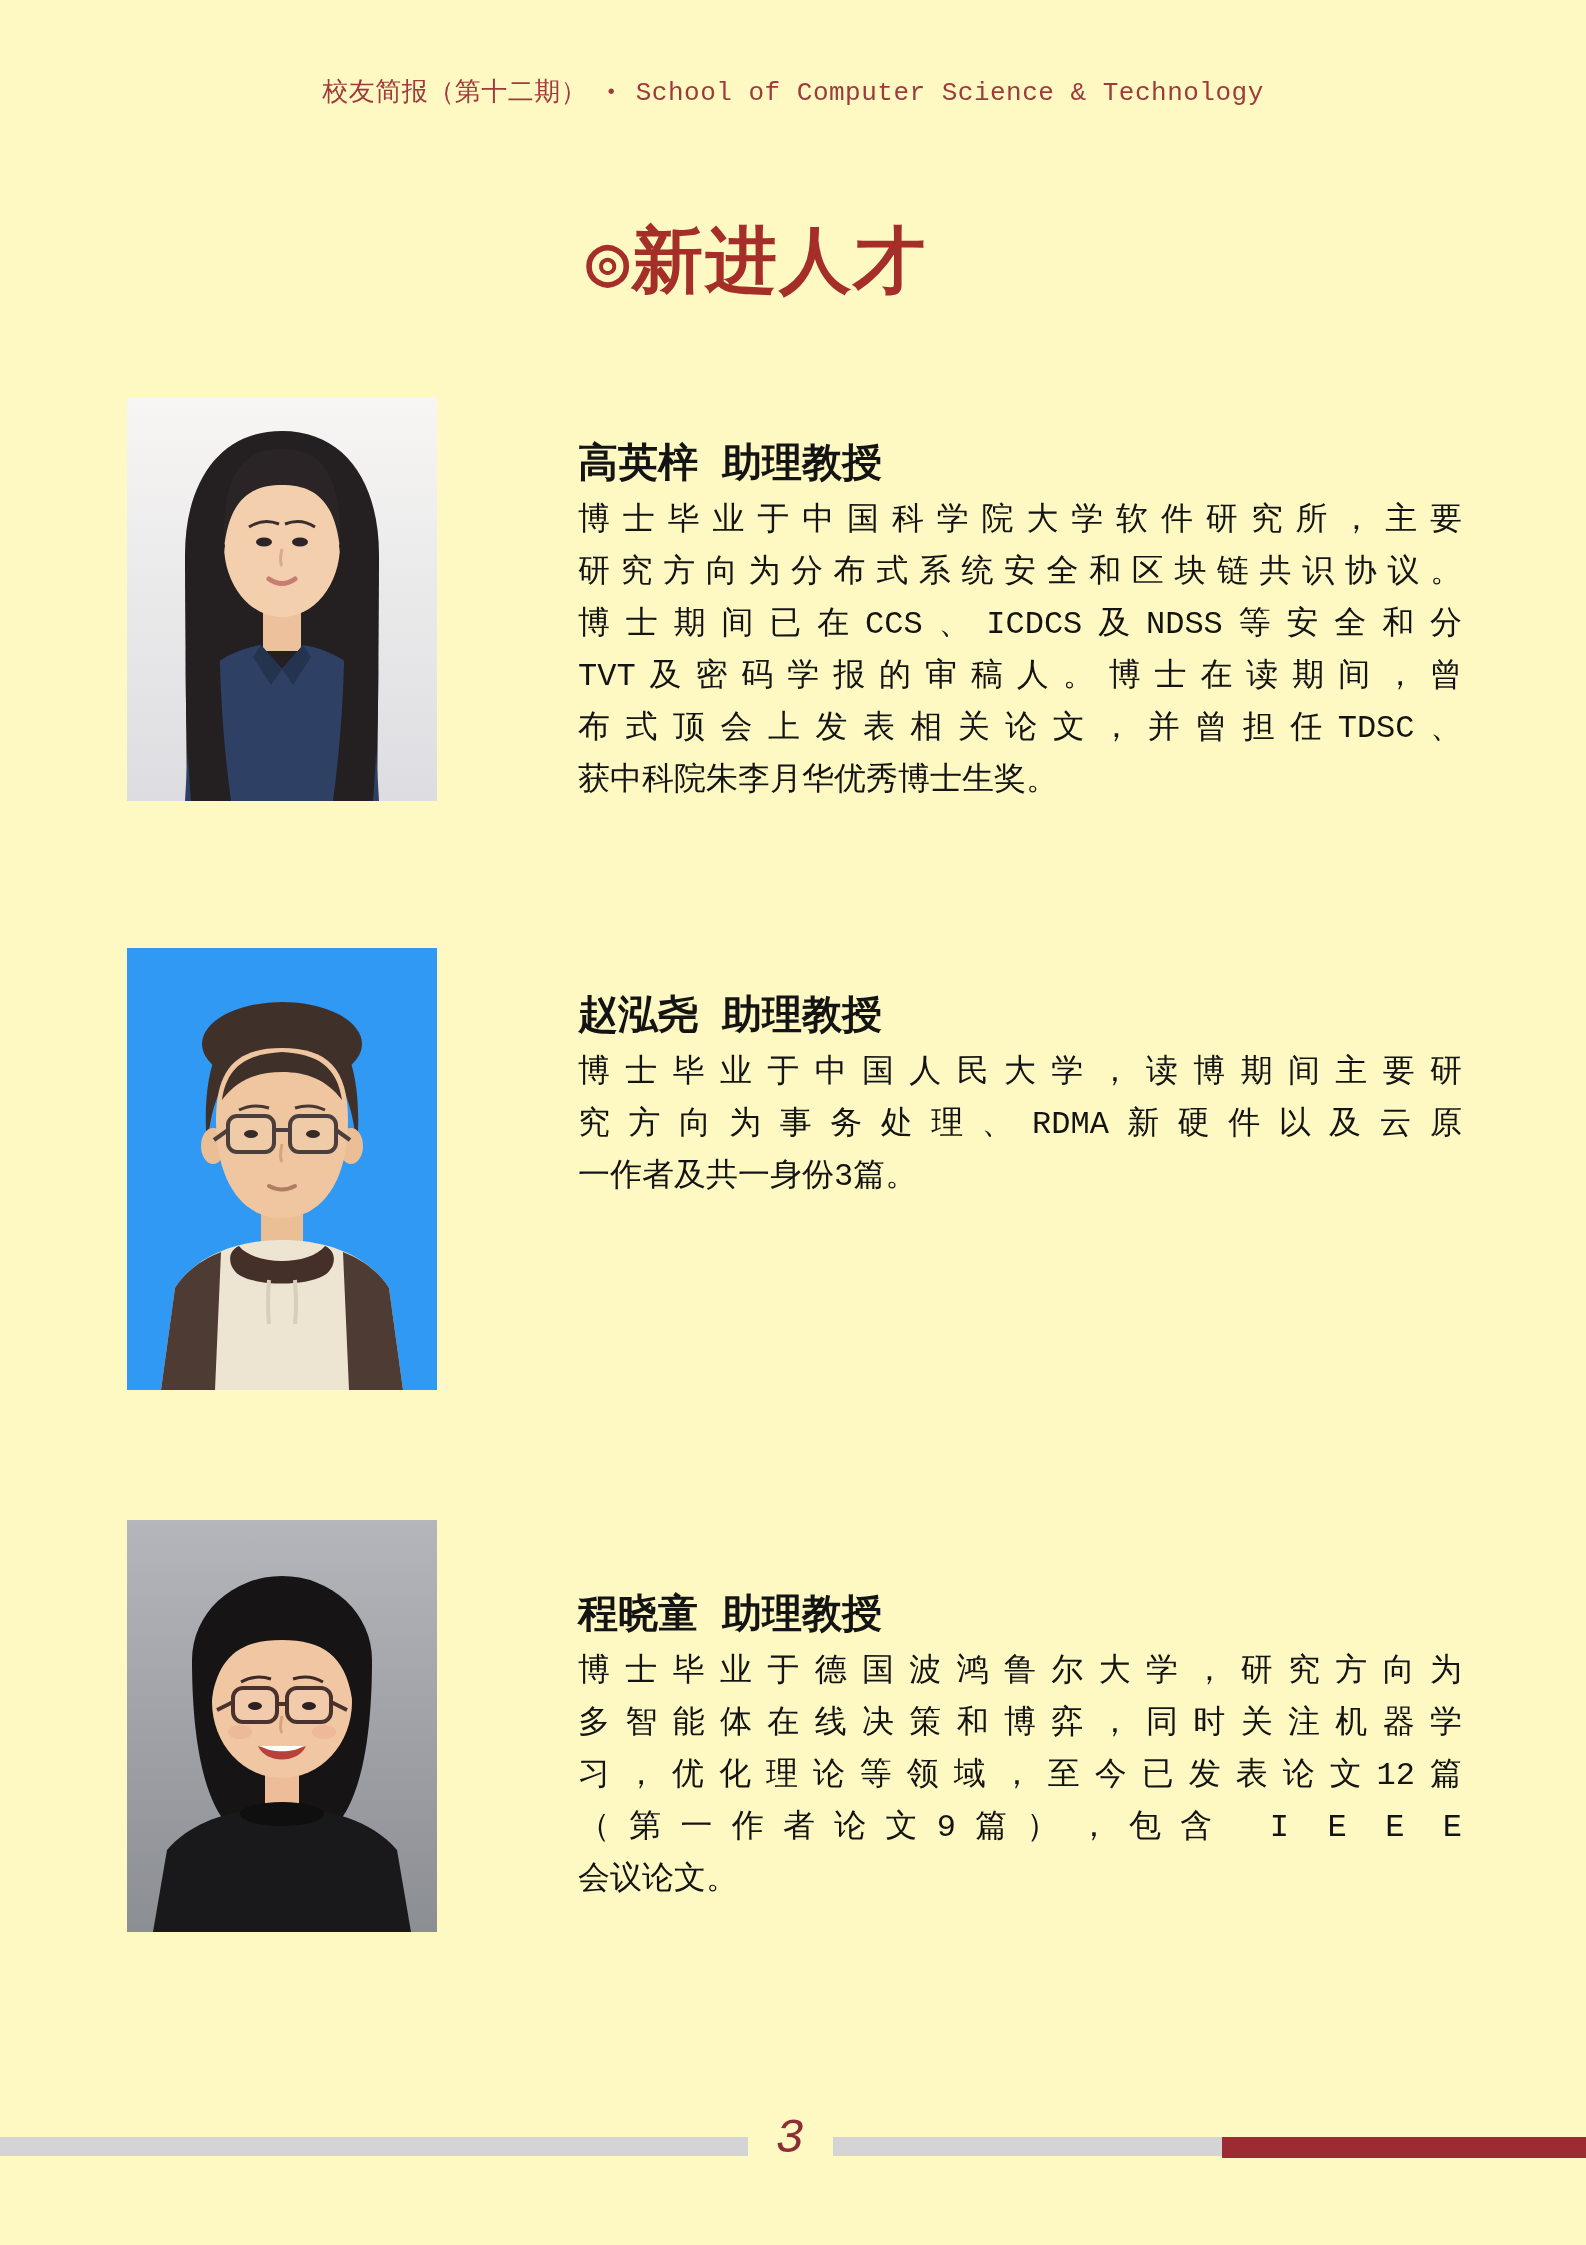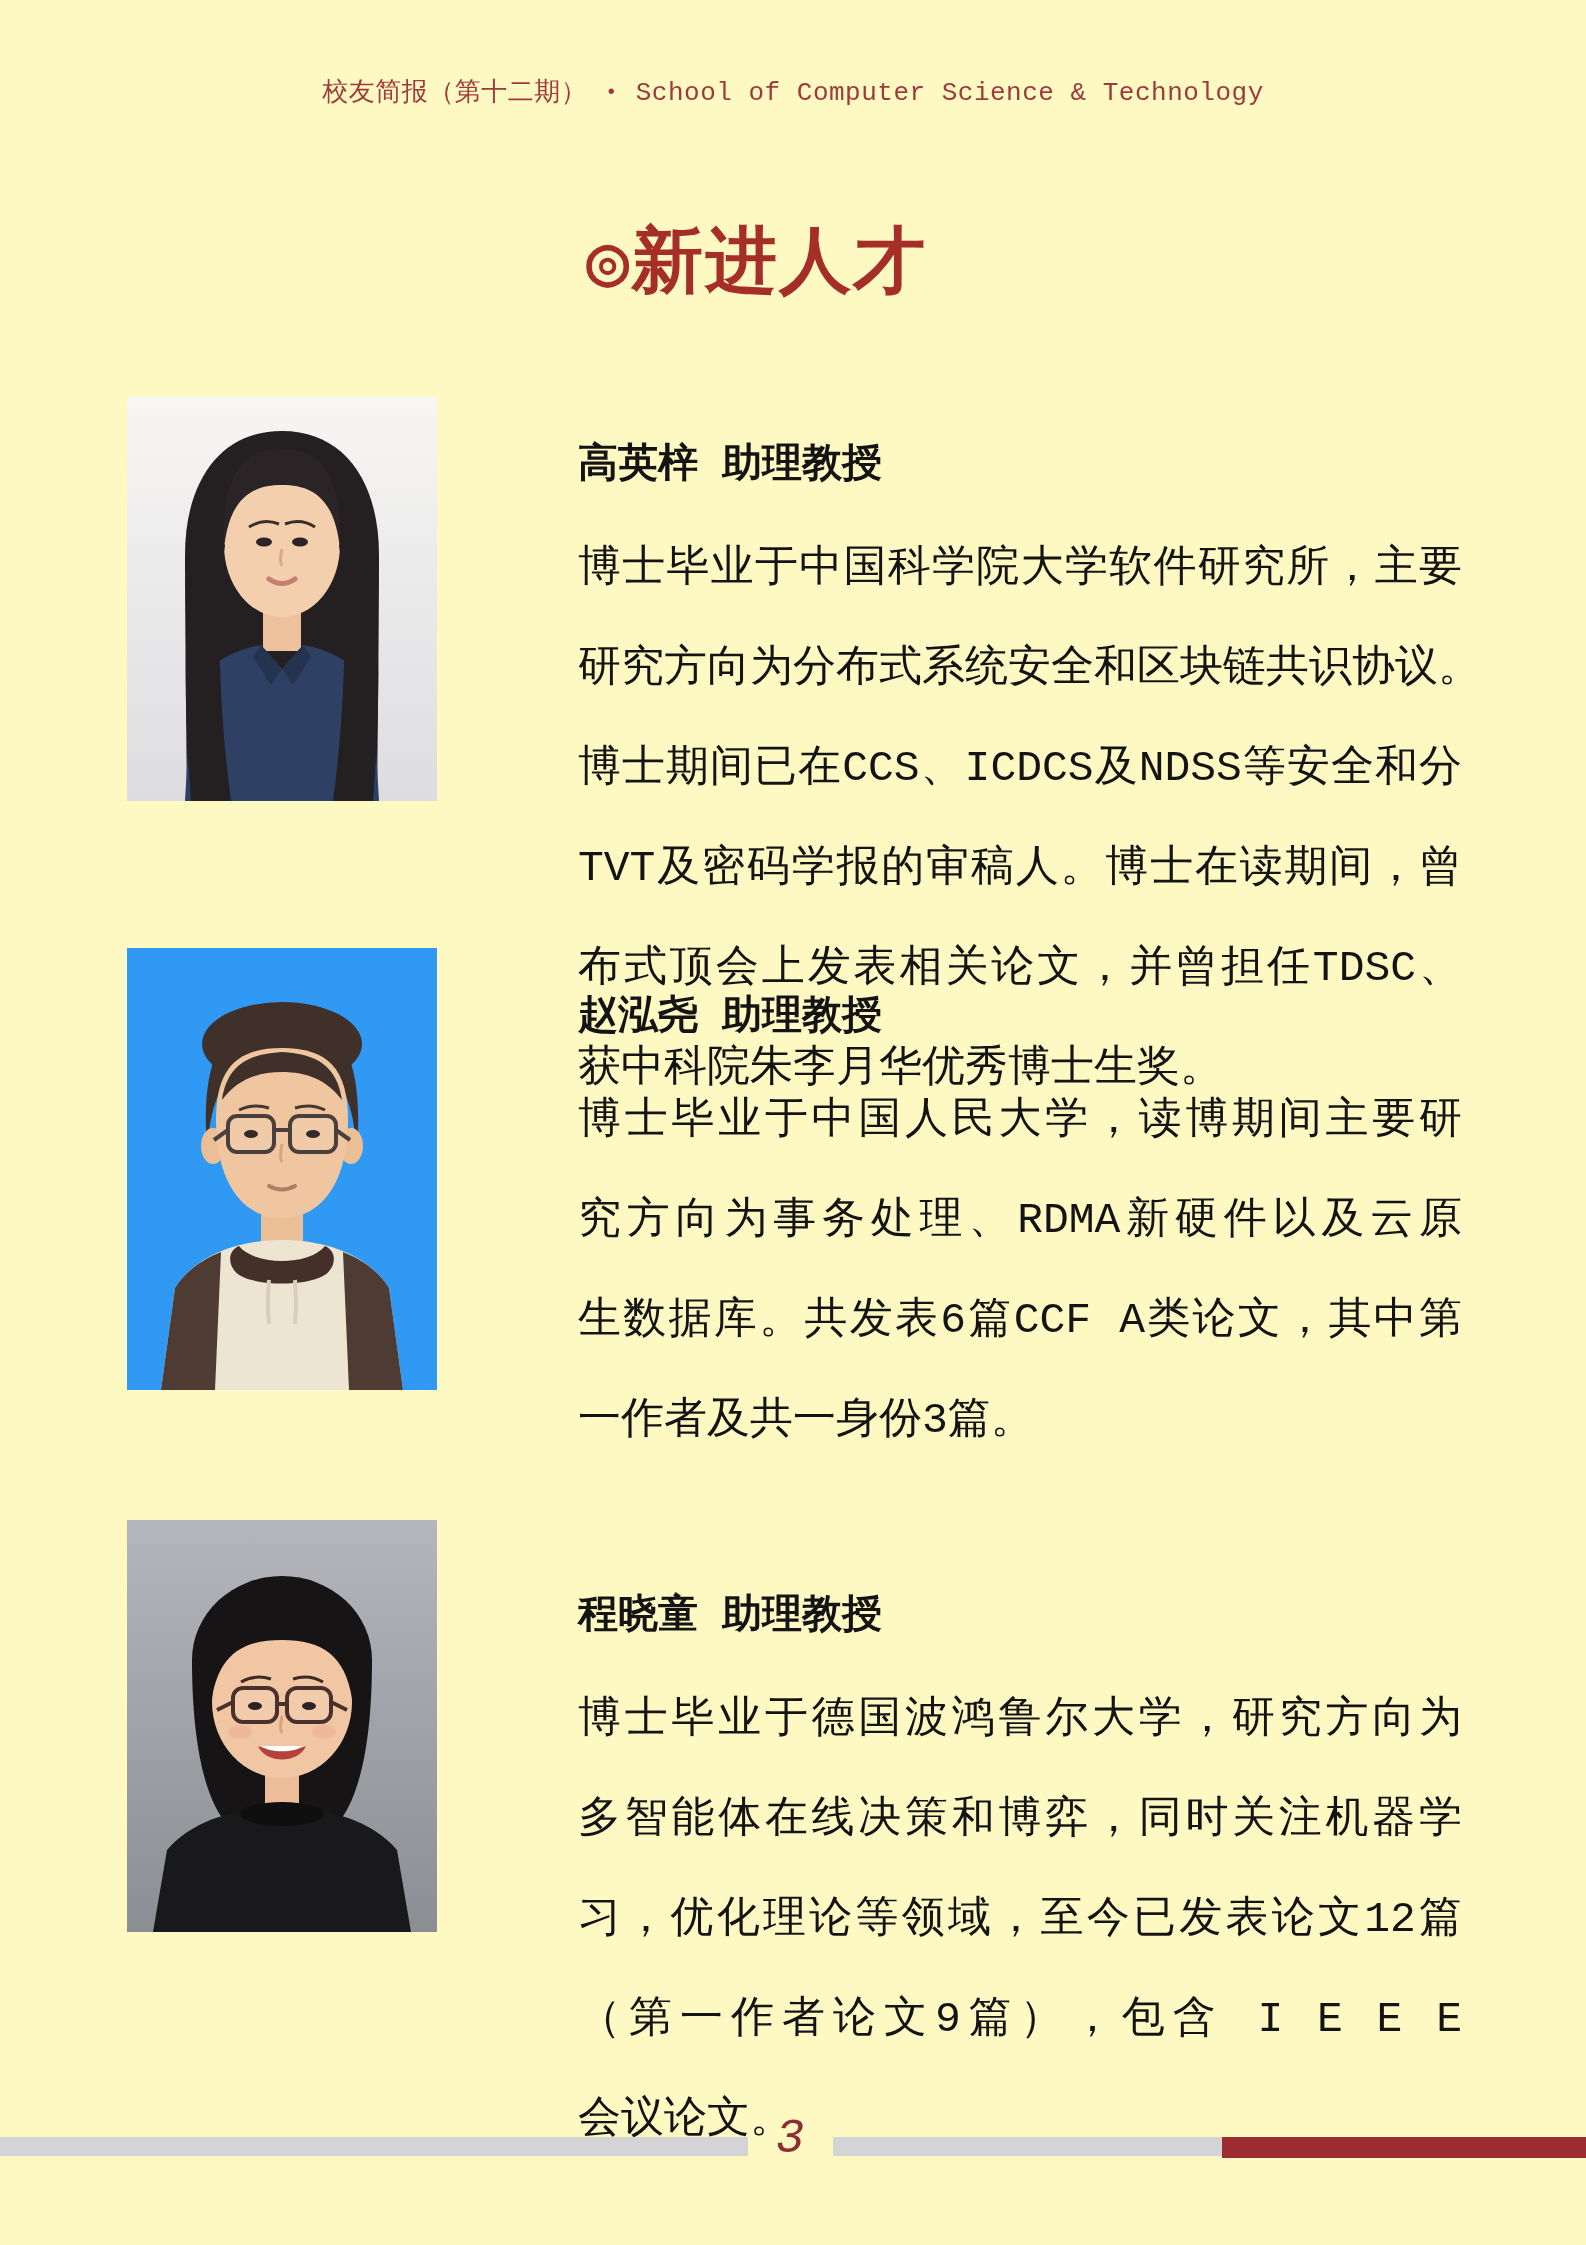--- a/index.html
+++ b/index.html
@@ -17,22 +17,22 @@
   .photo svg{display:block;width:100%;height:100%;}
   .photo-1{top:397px;width:310px;height:404px;}
   .photo-2{top:948px;width:310px;height:442px;}
   .photo-3{top:1520px;width:310px;height:412px;}
 
   .profile-text{position:absolute;left:578px;width:884px;color:#141414;}
   .text-1{top:441px;} .text-2{top:993px;} .text-3{top:1592px;}
 
   .name-line{height:54px;font-weight:bold;font-size:40px;line-height:50px;
              display:flex;gap:24px;align-items:flex-start;}
-  .bio-line{height:52px;line-height:52px;font-size:43px;
-            text-align:justify;text-align-last:justify;white-space:nowrap;margin-top:48px;}
+  .bio-line{height:52px;line-height:52px;font-size:32px;
+            text-align:justify;text-align-last:justify;white-space:nowrap;}
   .bio-line.last{text-align-last:left;}
 
   .footer-bar{position:absolute;top:2137px;height:19px;}
   .bar-gray-left{left:0;width:748px;background:#d4d4d6;}
   .bar-gray-right{left:833px;width:389px;background:#d4d4d6;}
   .bar-red{left:1222px;width:364px;height:21px;background:#9c2b32;}
   .page-number{position:absolute;top:2112px;left:754px;width:72px;text-align:center;
                font-size:48px;font-style:italic;color:#8c2f35;}
 </style>
 </head>
@@ -114,21 +114,20 @@
       <path d="M168,332 q2,26 0,44" stroke="#d8ceba" stroke-width="4" fill="none"></path>
     </svg>
   </figure>
   <div class="profile-text text-2">
     <div class="name-line">
       <span>赵泓尧</span>
       <span>助理教授</span>
     </div>
     <div class="bio-line">博士毕业于中国人民大学，读博期间主要研</div>
     <div class="bio-line">究方向为事务处理、RDMA新硬件以及云原</div>
-    <div class="bio-line">生数据库。共发表6篇CCF A类论文，其中第</div>
     <div class="bio-line last">一作者及共一身份3篇。</div>
   </div>
 
   <figure class="photo photo-3">
     <svg viewBox="0 0 310 412" xmlns="http://www.w3.org/2000/svg">
       <defs>
         <linearGradient id="p3bg" x1="0" y1="0" x2="0" y2="1">
           <stop offset="0" stop-color="#b4b6bb"></stop>
             <stop offset="1" stop-color="#8b8e93"></stop>
         </linearGradient>

